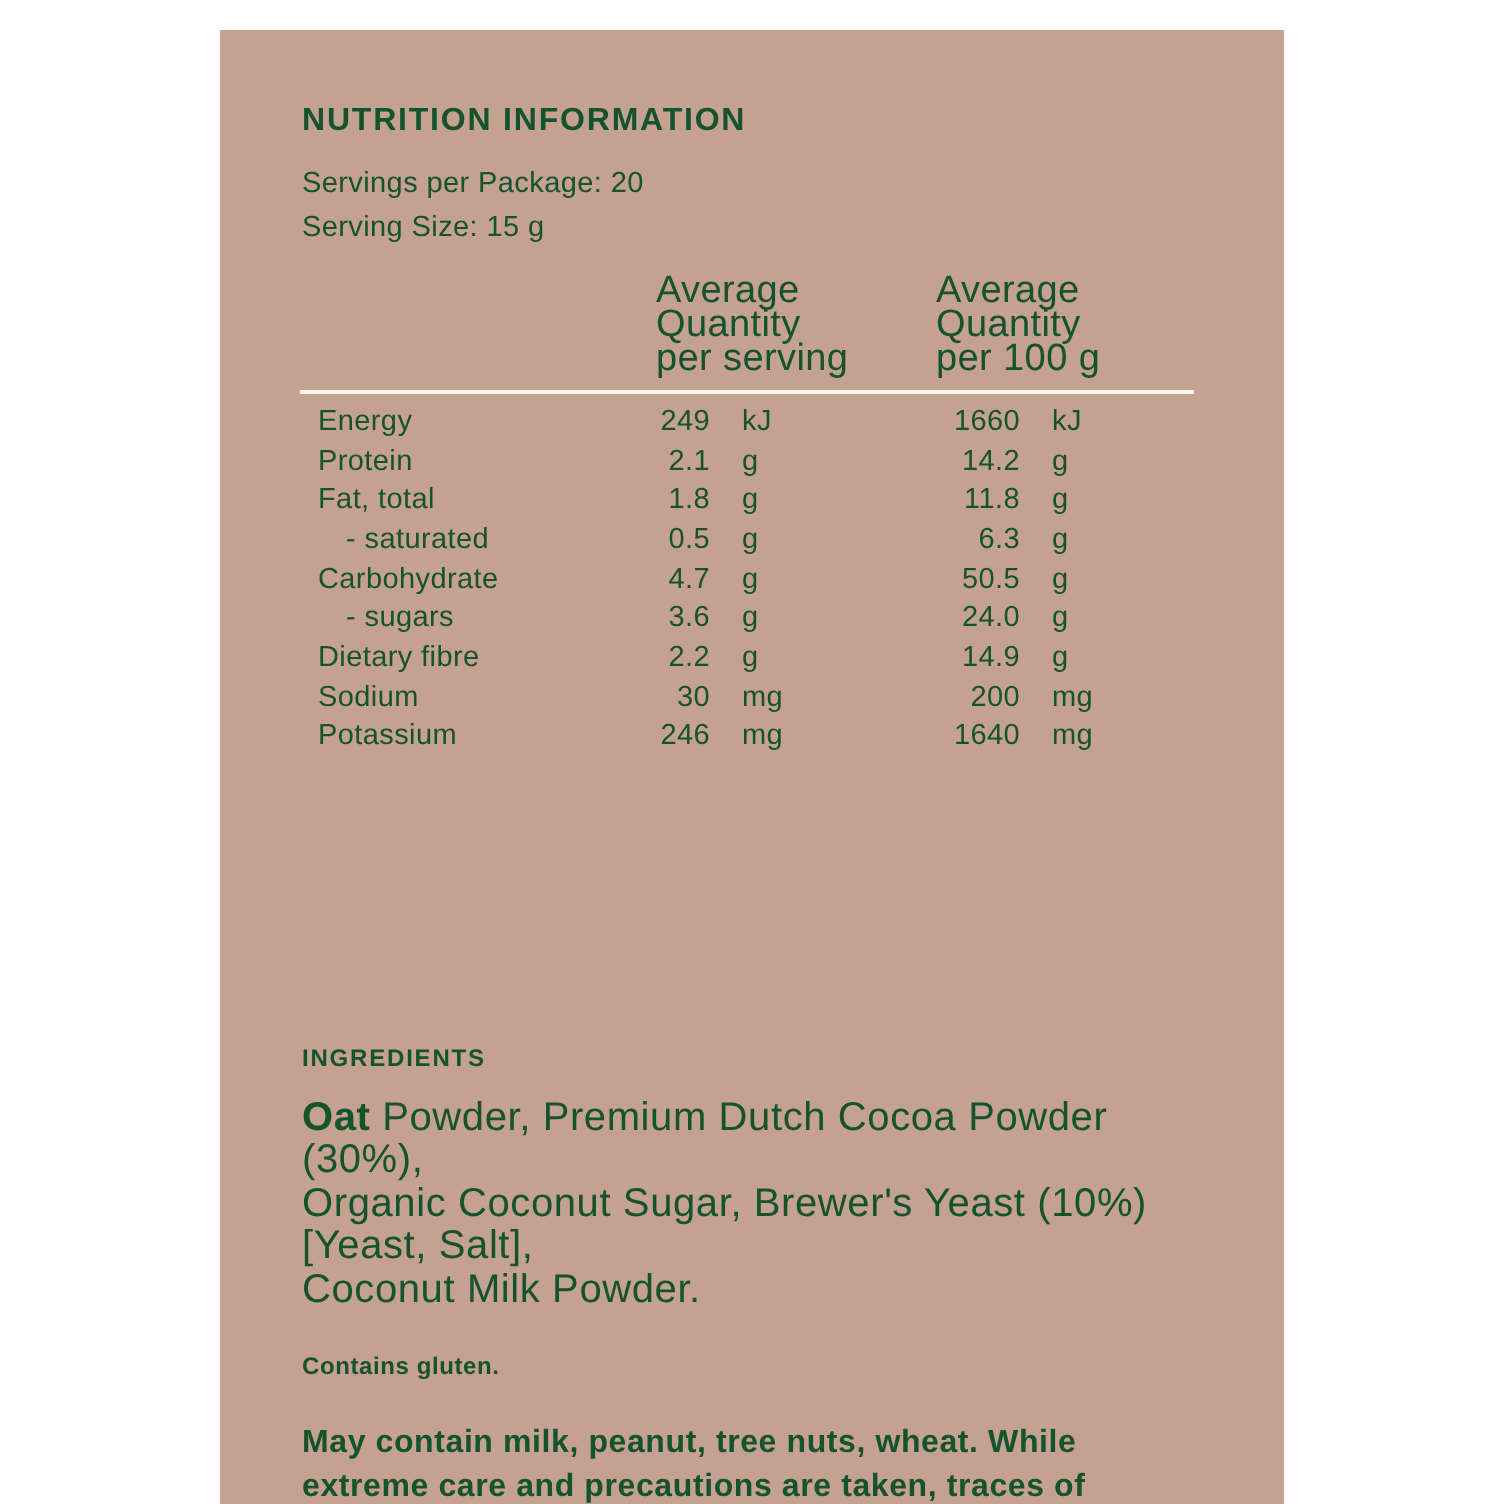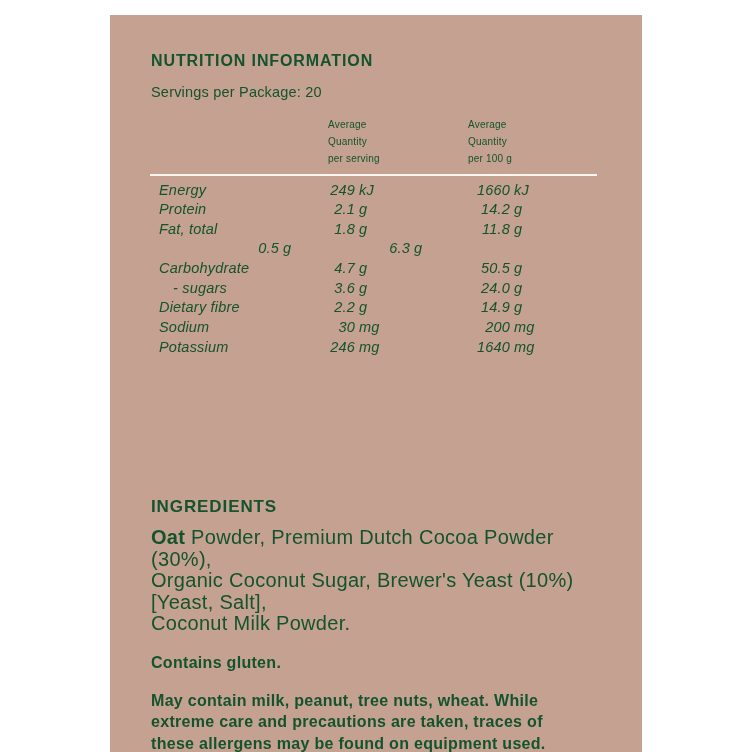--- a/index.html
+++ b/index.html
@@ -42,21 +42,21 @@
   .serving-info {
     margin-top: 9px;
     font-size: 14.5px;
     line-height: 21.5px;
     letter-spacing: 0.2px;
   }
   .col-headers {
     position: relative;
     margin-top: 12px;
     height: 53px;
-    font-size: 10px;
+    font-size: 19px;
     line-height: 17px;
     letter-spacing: 0.2px;
   }
   .col-head-1 { position: absolute; left: 177px; top: 0; white-space: pre-line; }
   .col-head-2 { position: absolute; left: 317px; top: 0; white-space: pre-line; }
   .rule {
     margin-top: 5px;
     margin-left: -1px;
     width: 447px;
     height: 0;
@@ -64,44 +64,43 @@
   }
   .ntable {
     margin-top: 5px;
     font-size: 14.5px;
     letter-spacing: 0.2px;
   }
   .row {
     display: grid;
     grid-template-columns: 128px 76px 55px 100px 55px;
     line-height: 19.65px;
-    font-style: italic;
   }
   .cell.label { padding-left: 8px; }
   .cell.label.indent { padding-left: 22px; }
   .cell.num { text-align: right; }
-  .cell.unit { padding-left: 4px; }
+  .cell.unit { padding-left: 16px; }
   .ing-heading {
     margin-top: 140px;
-    font-size: 17px;
+    font-size: 12px;
     font-weight: bold;
     letter-spacing: 0.9px;
     line-height: 20px;
   }
   .ing-text {
     margin-top: 10px;
     font-size: 20px;
     line-height: 21.5px;
     letter-spacing: 0.3px;
     white-space: pre-line;
   }
   .ing-text .lead { font-weight: bold; }
   .contains {
     margin-top: 17px;
-    font-size: 16px;
+    font-size: 12px;
     font-weight: bold;
     letter-spacing: 0.3px;
     line-height: 21px;
   }
   .may-contain {
     margin-top: 17px;
     font-size: 16px;
     font-weight: bold;
     letter-spacing: 0.3px;
     line-height: 21.5px;
@@ -112,20 +111,21 @@
 <body>
 
 <div class="page">
   <div class="panel">
     <div class="content">
 
       <div class="title">NUTRITION INFORMATION</div>
 
       <div class="serving-info">
         <div>Servings per Package: 20</div>
+        <div>Serving Size: 15 g</div>
       </div>
 
       <div class="col-headers">
         <span class="col-head-1">Average
 Quantity
 per serving</span>
         <span class="col-head-2">Average
 Quantity
 per 100 g</span>
       </div>
@@ -152,20 +152,21 @@
 
         <div class="row">
           <span class="cell label">Fat, total</span>
           <span class="cell num">1.8</span>
           <span class="cell unit">g</span>
           <span class="cell num">11.8</span>
           <span class="cell unit">g</span>
         </div>
 
         <div class="row">
+          <span class="cell label indent">- saturated</span>
           <span class="cell num">0.5</span>
           <span class="cell unit">g</span>
           <span class="cell num">6.3</span>
           <span class="cell unit">g</span>
         </div>
 
         <div class="row">
           <span class="cell label">Carbohydrate</span>
           <span class="cell num">4.7</span>
           <span class="cell unit">g</span>

